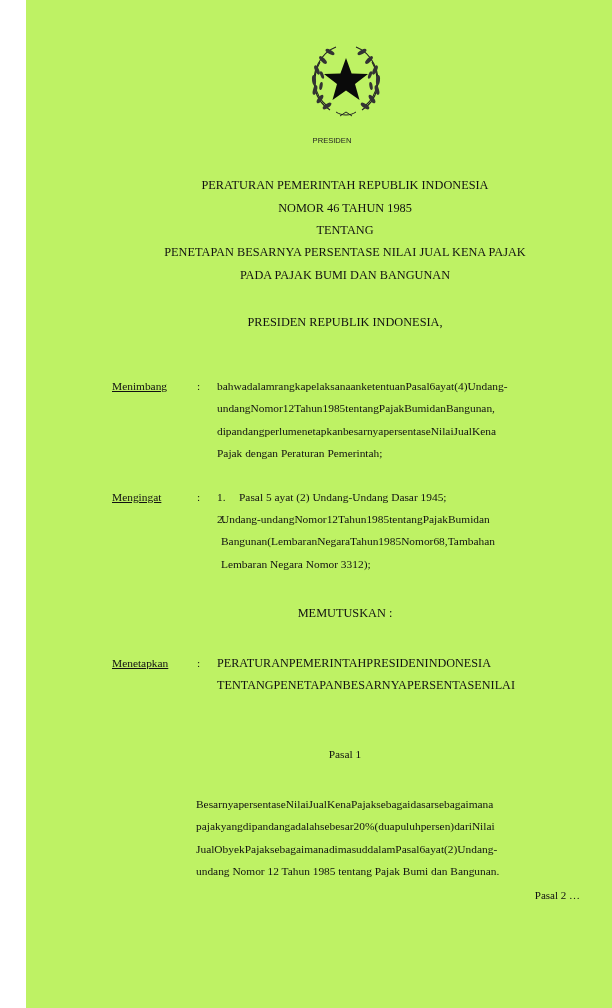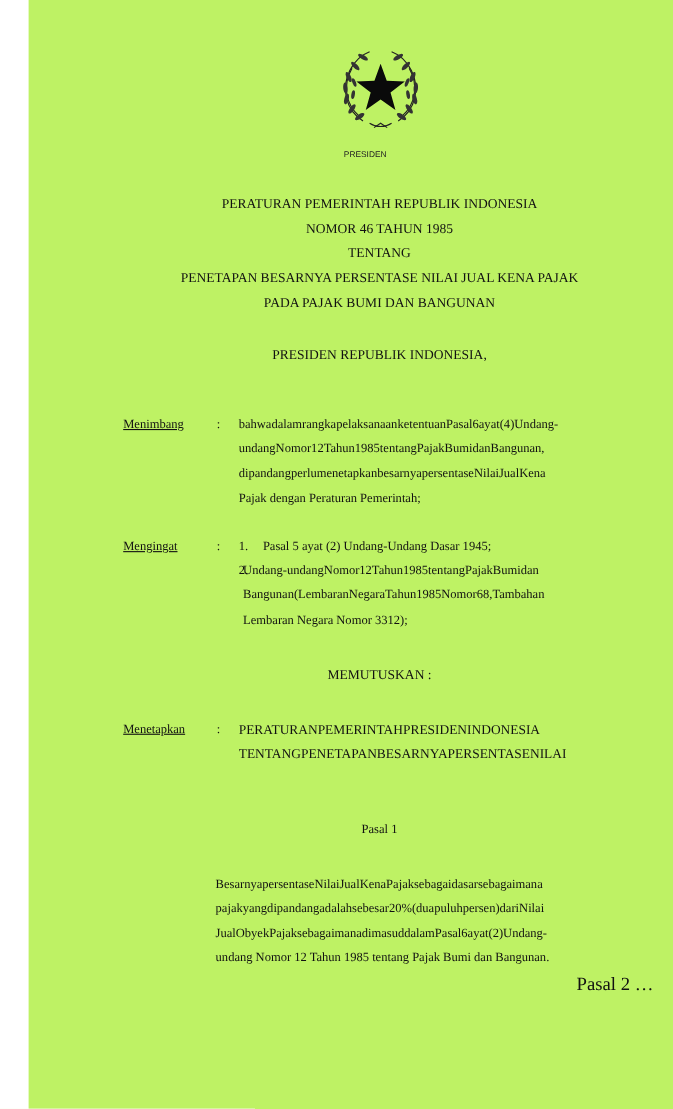--- a/index.html
+++ b/index.html
@@ -15,21 +15,21 @@
 
   .label { position: absolute; left: 86px; font-size: 11.4px; line-height: 14px; text-decoration: underline; }
   .colon { position: absolute; left: 171px; font-size: 11.4px; line-height: 14px; }
   .body { position: absolute; font-size: 11.4px; line-height: 22.3px; text-align: justify; }
   .body .ln { display: block; height: 22.3px; text-align-last: justify; white-space: nowrap; }
   .body .ln.last { text-align-last: left; }
   .justify-ln { display: flex; justify-content: space-between; }
   .num { position: absolute; left: 191px; font-size: 11.4px; line-height: 22.3px; }
 
   .caps { font-size: 12.2px; }
-  .right { position: absolute; right: 44px; font-size: 17px; line-height: 14px; text-align: center; }
+  .right { position: absolute; right: 58px; font-size: 11px; line-height: 14px; text-align: center; }
 </style>
 </head>
 <body>
 
 <div class="page">
 
   <svg class="emblem" viewBox="0 0 76 82">
     <g fill="none" stroke="#222" stroke-width="1.1">
       <path d="M22 70 C6 60 2 40 10 24 C14 16 20 10 28 7"></path>
       <path d="M54 70 C70 60 74 40 66 24 C62 16 56 10 48 7"></path>

